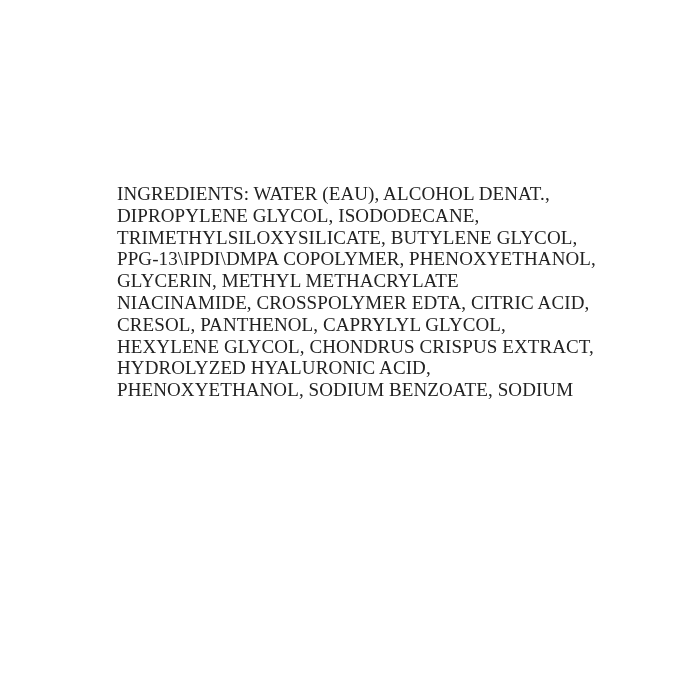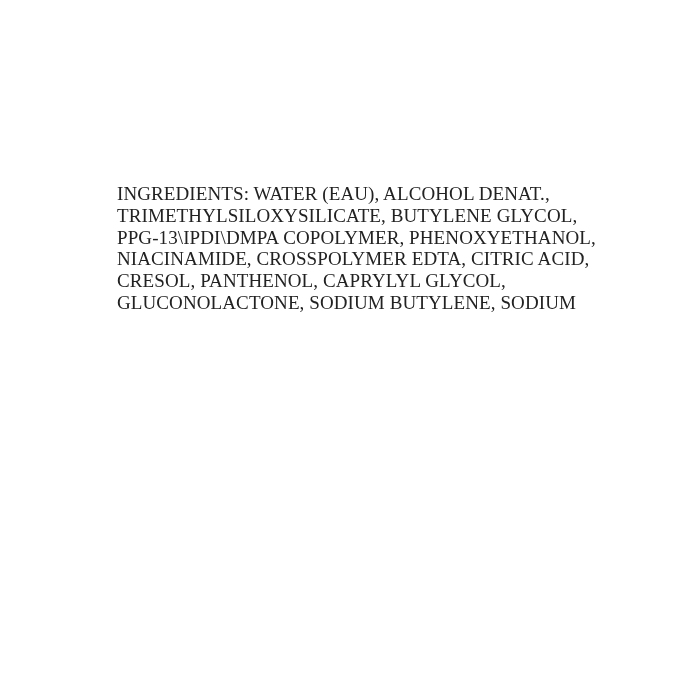--- a/index.html
+++ b/index.html
@@ -26,18 +26,22 @@
   }
   .ingredients-line {
     white-space: pre;
   }
 </style>
 </head>
 <body>
 
 <div class="ingredients-block">
   <div class="ingredients-line">INGREDIENTS: WATER (EAU), ALCOHOL DENAT.,</div>
+  <div class="ingredients-line">DIPROPYLENE GLYCOL, ISODODECANE,</div>
   <div class="ingredients-line">TRIMETHYLSILOXYSILICATE, BUTYLENE GLYCOL,</div>
   <div class="ingredients-line">PPG-13\IPDI\DMPA COPOLYMER, PHENOXYETHANOL,</div>
+  <div class="ingredients-line">GLYCERIN, METHYL METHACRYLATE</div>
   <div class="ingredients-line">NIACINAMIDE, CROSSPOLYMER EDTA, CITRIC ACID,</div>
   <div class="ingredients-line">CRESOL, PANTHENOL, CAPRYLYL GLYCOL,</div>
-  <div class="ingredients-line">GLUCONOLACTONE, SODIUM BUTYLENE, SODIUM</div>
+  <div class="ingredients-line">HEXYLENE GLYCOL, CHONDRUS CRISPUS EXTRACT,</div>
+  <div class="ingredients-line">HYDROLYZED HYALURONIC ACID,</div>
+  <div class="ingredients-line">PHENOXYETHANOL, SODIUM BENZOATE, SODIUM</div>
 </div>
 
 </body></html>

